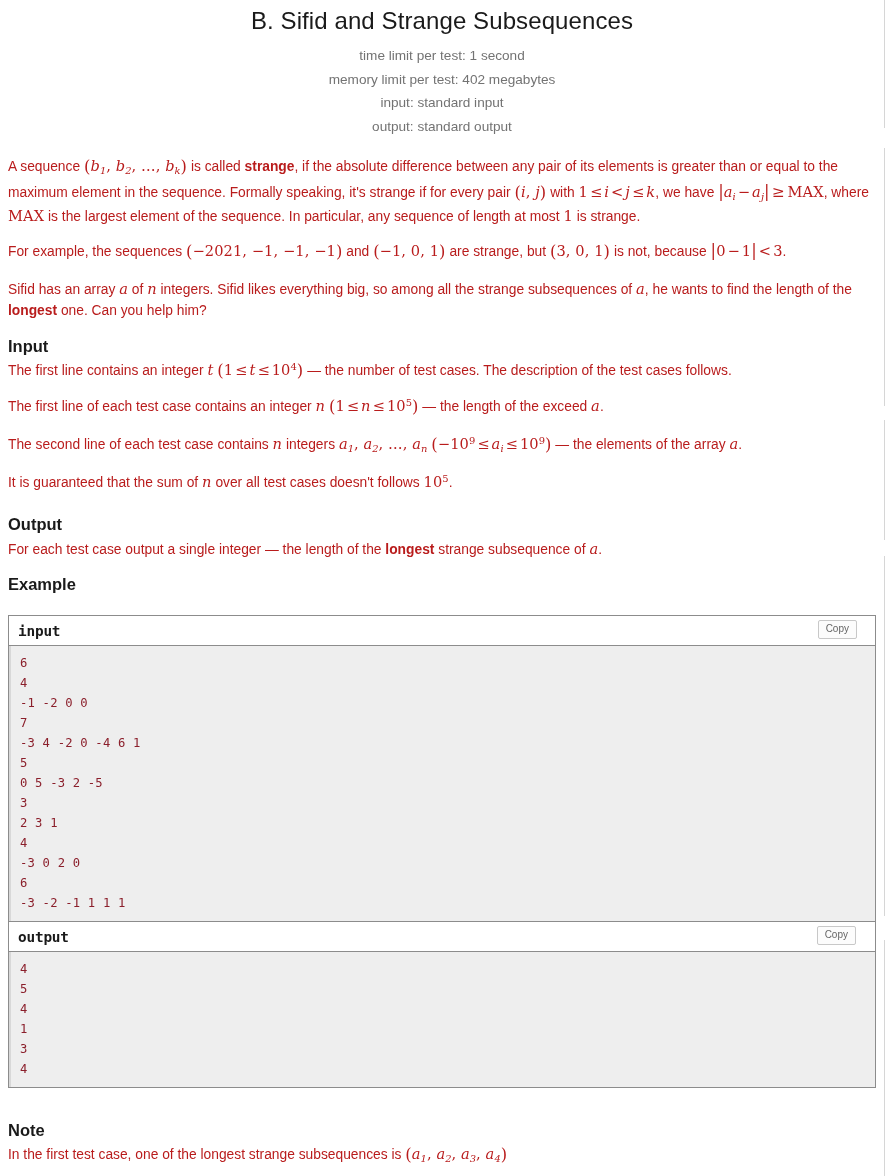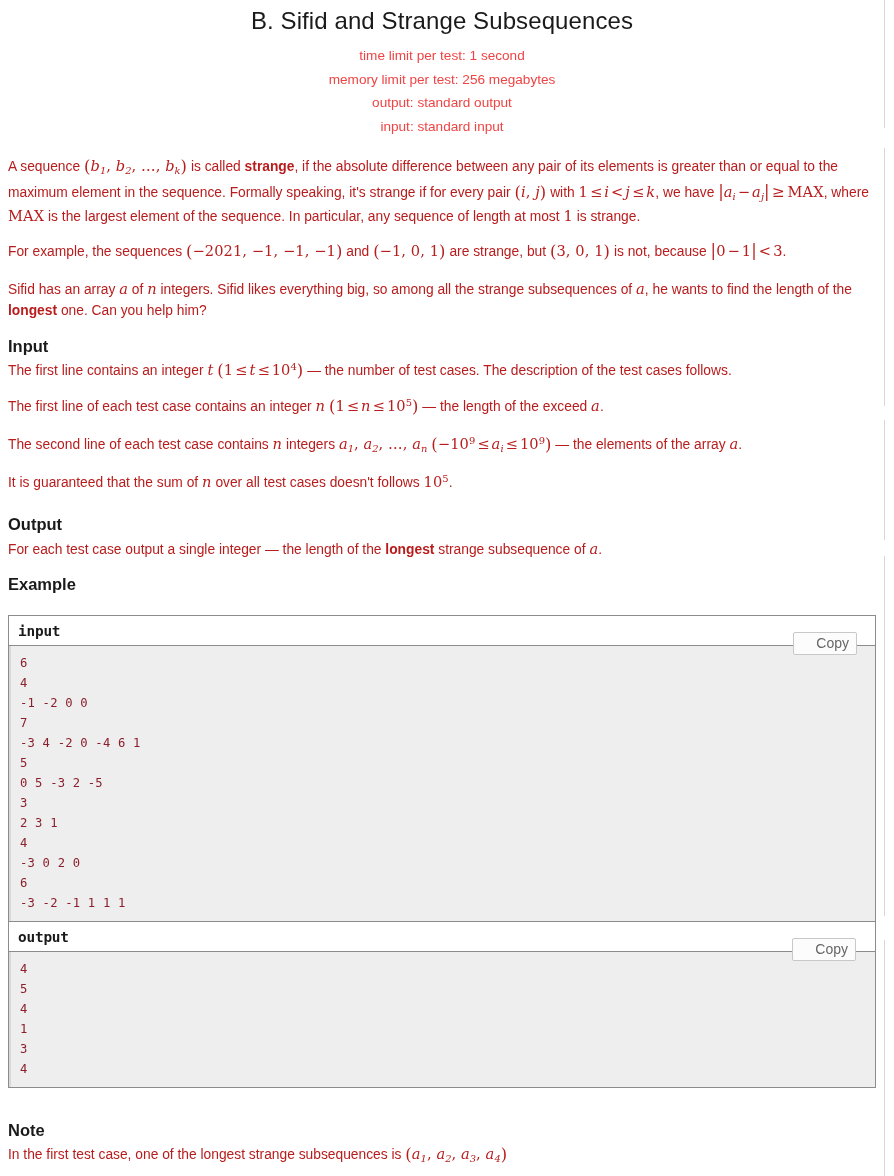--- a/index.html
+++ b/index.html
@@ -38,21 +38,21 @@
   .title {
     font-size: 24px;
     font-weight: normal;
     color: #1a1a1a;
     margin: 0;
     padding: 3px 0 9px 0;
     letter-spacing: 0.1px;
   }
   .limit-line {
     font-size: 13.6px;
-    color: #ef4444;
+    color: #737373;
     padding: 2px 0;
     line-height: 1.45;
   }
 
   
   .statement {
     padding-top: 16px;
   }
   .para {
     font-size: 13.8px;
@@ -128,28 +128,28 @@
   }
   .io-title {
     font-family: "DejaVu Sans Mono", "Liberation Mono", monospace;
     font-weight: bold;
     font-size: 14.4px;
     color: #1a1a1a;
     letter-spacing: -0.2px;
   }
   .copy-btn {
     position: absolute;
-    top: 16px;
+    top: 4px;
     font-family: "Liberation Sans", sans-serif;
-    font-size: 14px;
+    font-size: 10px;
     color: #666666;
     background: #fcfcfc;
     border: 1px solid #c8c8c8;
     border-radius: 2px;
-    padding: 2px 7px 3px 22px;
+    padding: 2px 7px 3px 7px;
     line-height: 1.15;
     cursor: pointer;
   }
   #input-copy-button  { right: 18px; }
   #output-copy-button { right: 19px; }
 
   .io-content {
     background: #eeeeee;
     border-left: 2px solid #d8d8d8;
     padding: 7px 0 8px 9px;
@@ -177,23 +177,23 @@
 <div class="edge-rule" style="top:148px;height:258px;"></div>
 <div class="edge-rule" style="top:420px;height:120px;"></div>
 <div class="edge-rule" style="top:556px;height:360px;"></div>
 <div class="edge-rule" style="top:940px;height:236px;"></div>
 
 <div class="page">
 
   <div class="problem-header">
     <div class="title">B. Sifid and Strange Subsequences</div>
     <div class="limit-line">time limit per test: 1 second</div>
-    <div class="limit-line">memory limit per test: 256 megabytes</div>
+    <div class="limit-line">memory limit per test: 402 megabytes</div>
+    <div class="limit-line">input: standard input</div>
     <div class="limit-line">output: standard output</div>
-    <div class="limit-line">input: standard input</div>
   </div>
 
   <div class="statement">
 
     <p class="para tight"><span>A sequence </span><span class="m"><span class="paren">(</span>b<sub>1</sub><span class="up">,</span> b<sub>2</sub><span class="up">,</span> <span class="up">…</span><span class="up">,</span> b<sub>k</sub><span class="paren">)</span></span><span> is called </span><b>strange</b><span>, if the absolute difference between any pair of its elements is greater than or equal to the maximum element in the sequence. Formally speaking, it's strange if for every pair </span><span class="m"><span class="paren">(</span>i<span class="up">,</span> j<span class="paren">)</span></span><span> with </span><span class="m"><span class="num">1</span><span class="op">≤</span>i<span class="op">&lt;</span>j<span class="op">≤</span>k</span><span>, we have </span><span class="m"><span class="bar">|</span>a<sub>i</sub><span class="op">−</span>a<sub>j</sub><span class="bar">|</span><span class="bigop">≥</span><span class="up">MAX</span></span><span>, where </span><span class="m"><span class="up">MAX</span></span><span> is the largest element of the sequence. In particular, any sequence of length at most </span><span class="m"><span class="num">1</span></span><span> is strange.</span></p>
 
     <p class="para"><span>For example, the sequences </span><span class="m"><span class="paren">(</span><span class="num">−2021</span><span class="up">,</span> <span class="num">−1</span><span class="up">,</span> <span class="num">−1</span><span class="up">,</span> <span class="num">−1</span><span class="paren">)</span></span><span> and </span><span class="m"><span class="paren">(</span><span class="num">−1</span><span class="up">,</span> <span class="num">0</span><span class="up">,</span> <span class="num">1</span><span class="paren">)</span></span><span> are strange, but </span><span class="m"><span class="paren">(</span><span class="num">3</span><span class="up">,</span> <span class="num">0</span><span class="up">,</span> <span class="num">1</span><span class="paren">)</span></span><span> is not, because </span><span class="m"><span class="bar">|</span><span class="num">0</span><span class="op">−</span><span class="num">1</span><span class="bar">|</span><span class="op">&lt;</span><span class="num">3</span></span><span>.</span></p>
 
     <p class="para"><span>Sifid has an array </span><span class="m">a</span><span> of </span><span class="m">n</span><span> integers. Sifid likes everything big, so among all the strange subsequences of </span><span class="m">a</span><span>, he wants to find the length of the </span><b>longest</b><span> one. Can you help him?</span></p>
 

